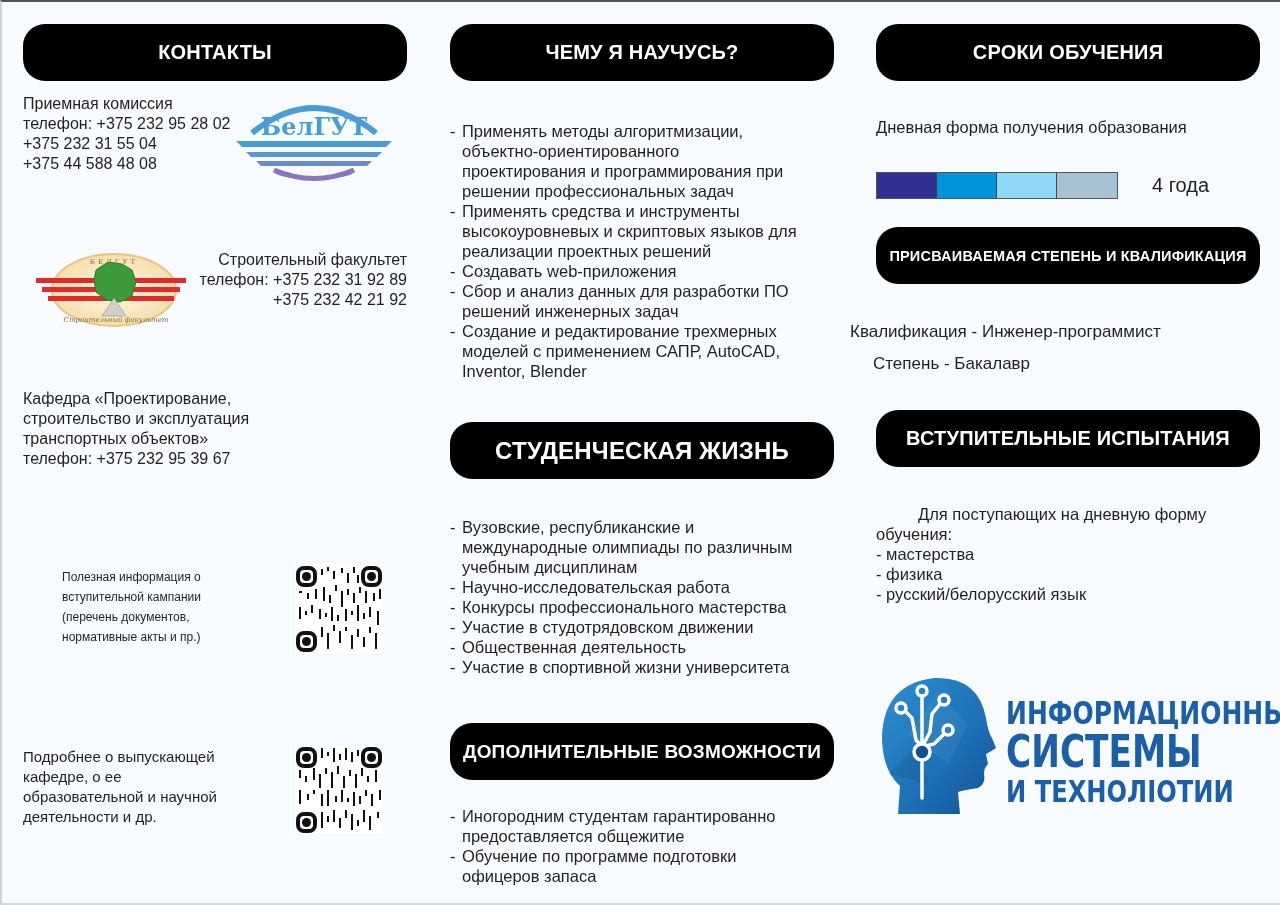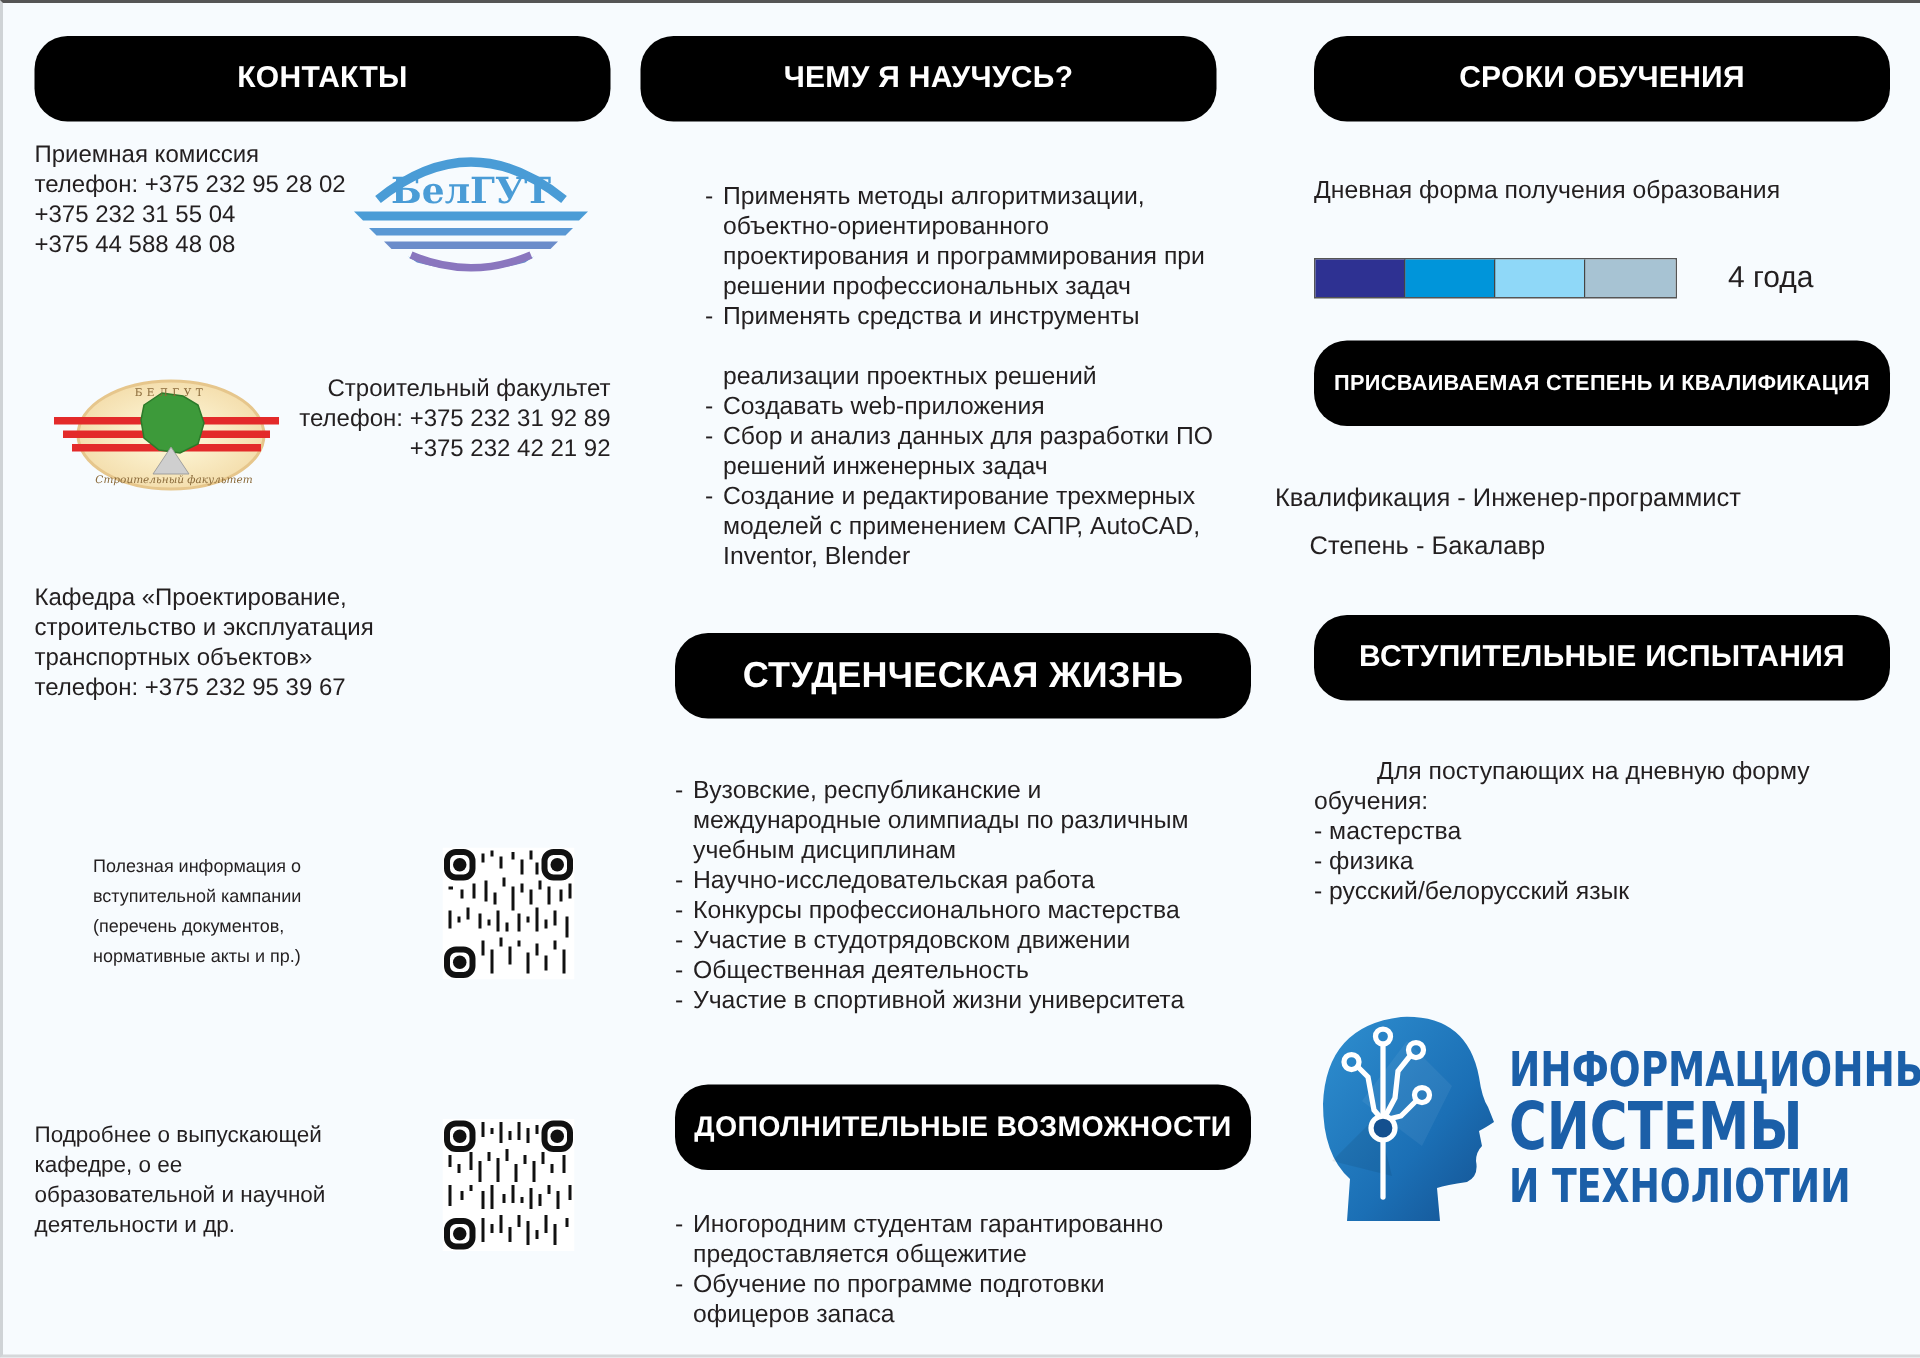--- a/index.html
+++ b/index.html
@@ -214,27 +214,27 @@
     <rect x="44" y="72" width="2" height="10"></rect>
       <rect x="50" y="64" width="2" height="8"></rect>
       <rect x="56" y="68" width="2" height="16"></rect>
     <rect x="62" y="74" width="2" height="6"></rect>
       <rect x="68" y="64" width="2" height="12"></rect>
       <rect x="74" y="70" width="2" height="14"></rect>
       <rect x="82" y="66" width="2" height="6"></rect>
   </g>
 </svg>
 
-<div class="pill" style="left:425px; top:22px; width:384px; height:57px; font-size:20px;">
+<div class="pill" style="left:448px; top:22px; width:384px; height:57px; font-size:20px;">
   <span>ЧЕМУ Я НАУЧУСЬ?</span>
 </div>
 
-<div class="abs txt list" style="left:468px; top:119px; width:395px; font-size:16.5px;">
+<div class="abs txt list" style="left:448px; top:119px; width:395px; font-size:16.5px;">
   <div class="li"><span class="dash">-</span><span>Применять методы алгоритмизации,</span><br><span>объектно-ориентированного</span><br><span>проектирования и программирования при</span><br><span>решении профессиональных задач</span></div>
-  <div class="li"><span class="dash">-</span><span>Применять средства и инструменты</span><br><br><span>реализации проектных решений</span></div>
+  <div class="li"><span class="dash">-</span><span>Применять средства и инструменты</span><br><span>высокоуровневых и скриптовых языков для</span><br><span>реализации проектных решений</span></div>
   <div class="li"><span class="dash">-</span><span>Создавать web-приложения</span></div>
   <div class="li"><span class="dash">-</span><span>Сбор и анализ данных для разработки ПО</span><br><span>решений инженерных задач</span></div>
   <div class="li"><span class="dash">-</span><span>Создание и редактирование трехмерных</span><br><span>моделей с применением САПР, AutoCAD,</span><br><span>Inventor, Blender</span></div>
 </div>
 
 <div class="pill" style="left:448px; top:420px; width:384px; height:57px; font-size:24px;">
   <span>СТУДЕНЧЕСКАЯ ЖИЗНЬ</span>
 </div>
 
 <div class="abs txt list" style="left:448px; top:515px; width:395px; font-size:16.5px;">

